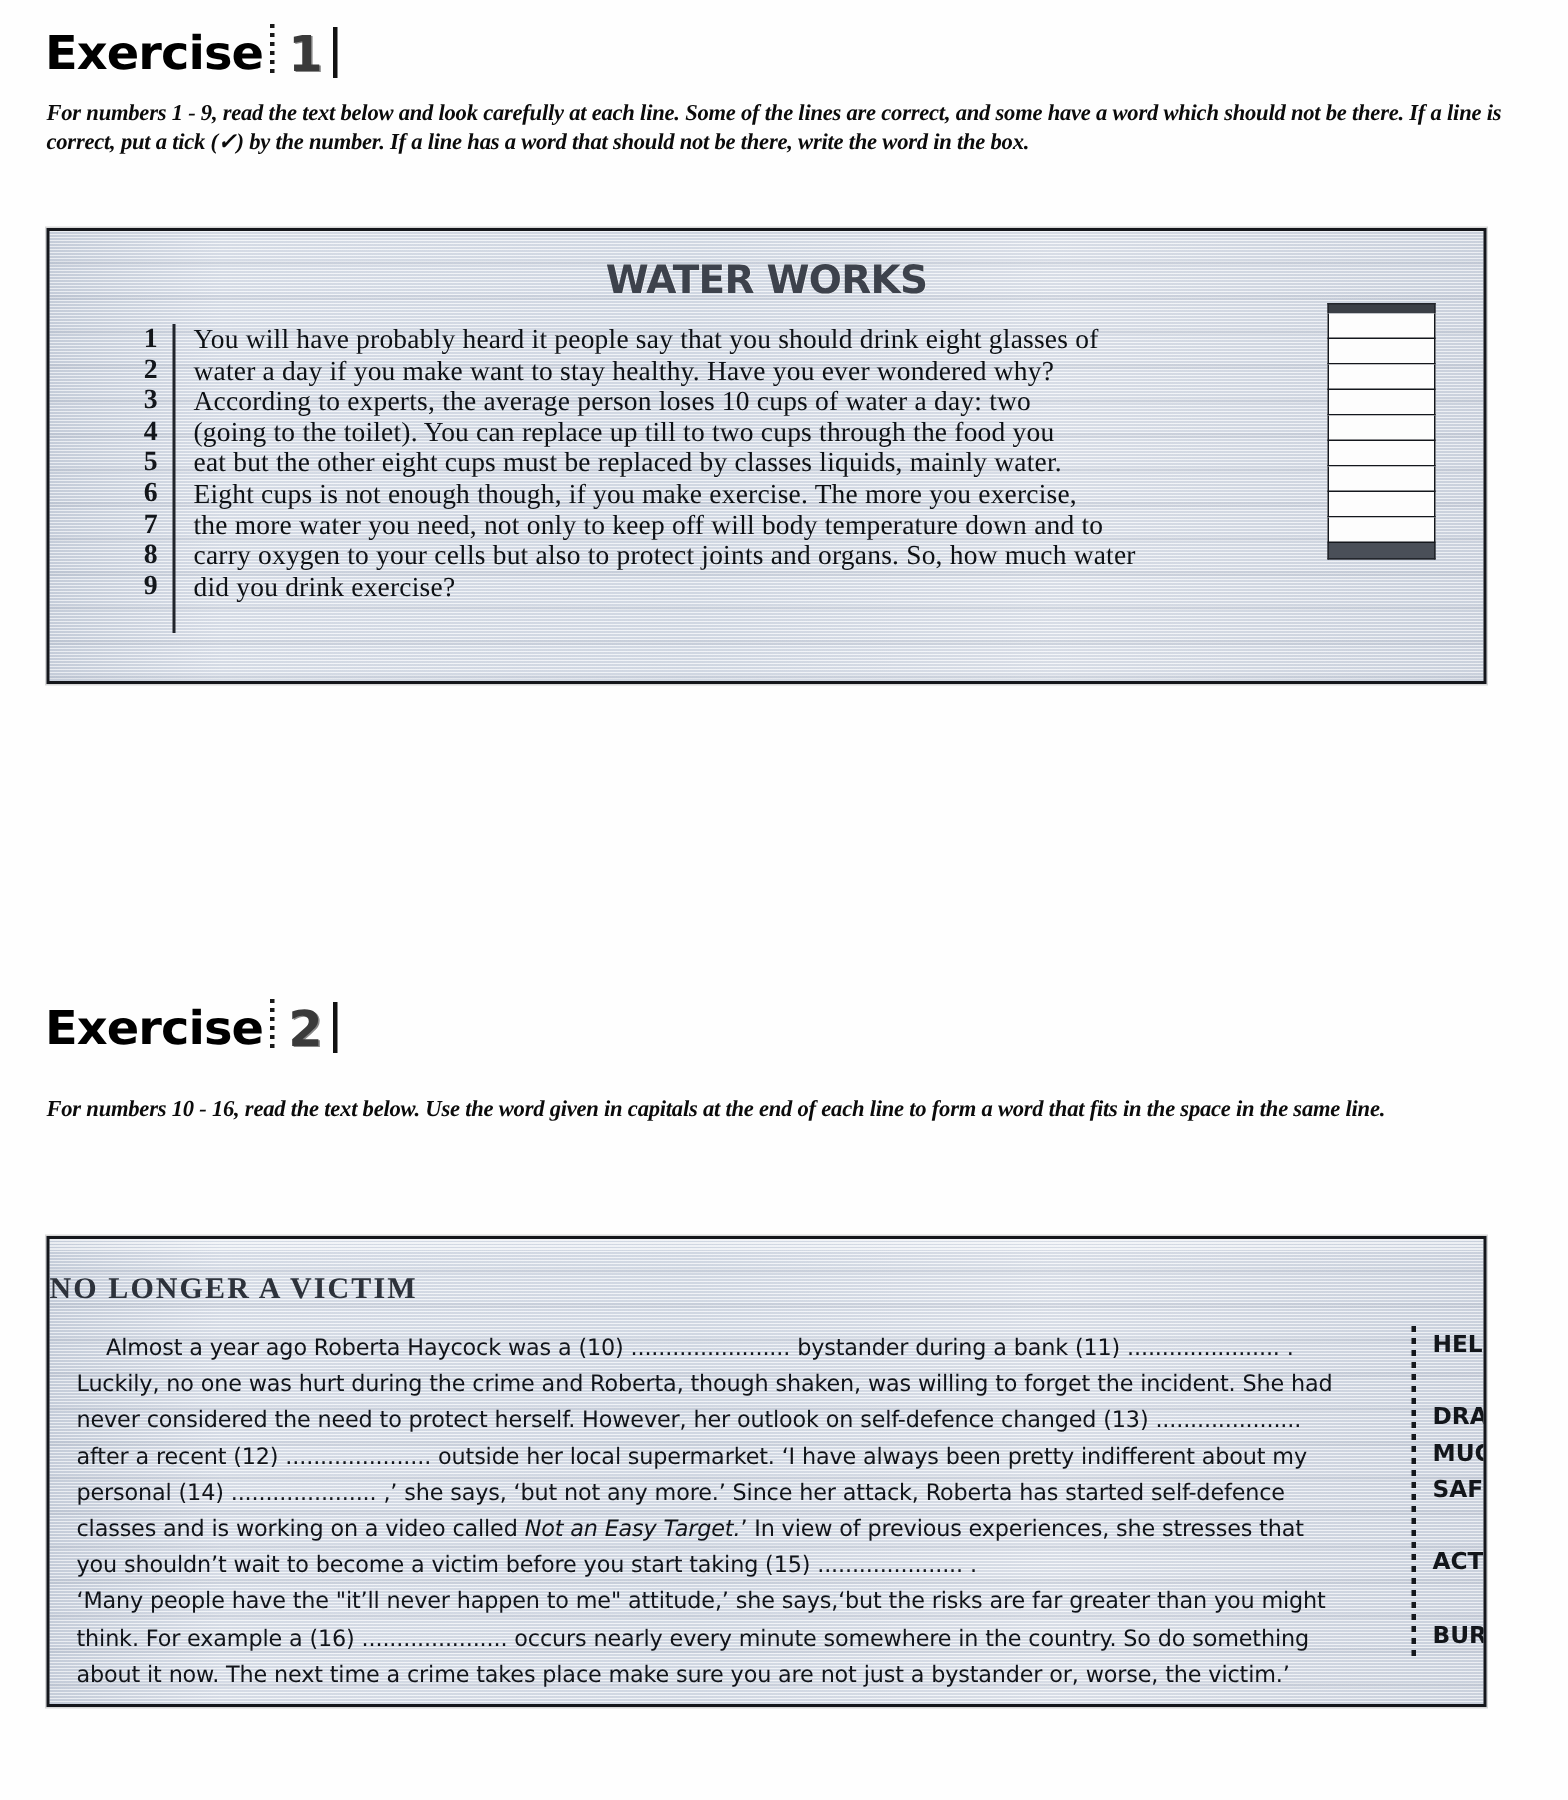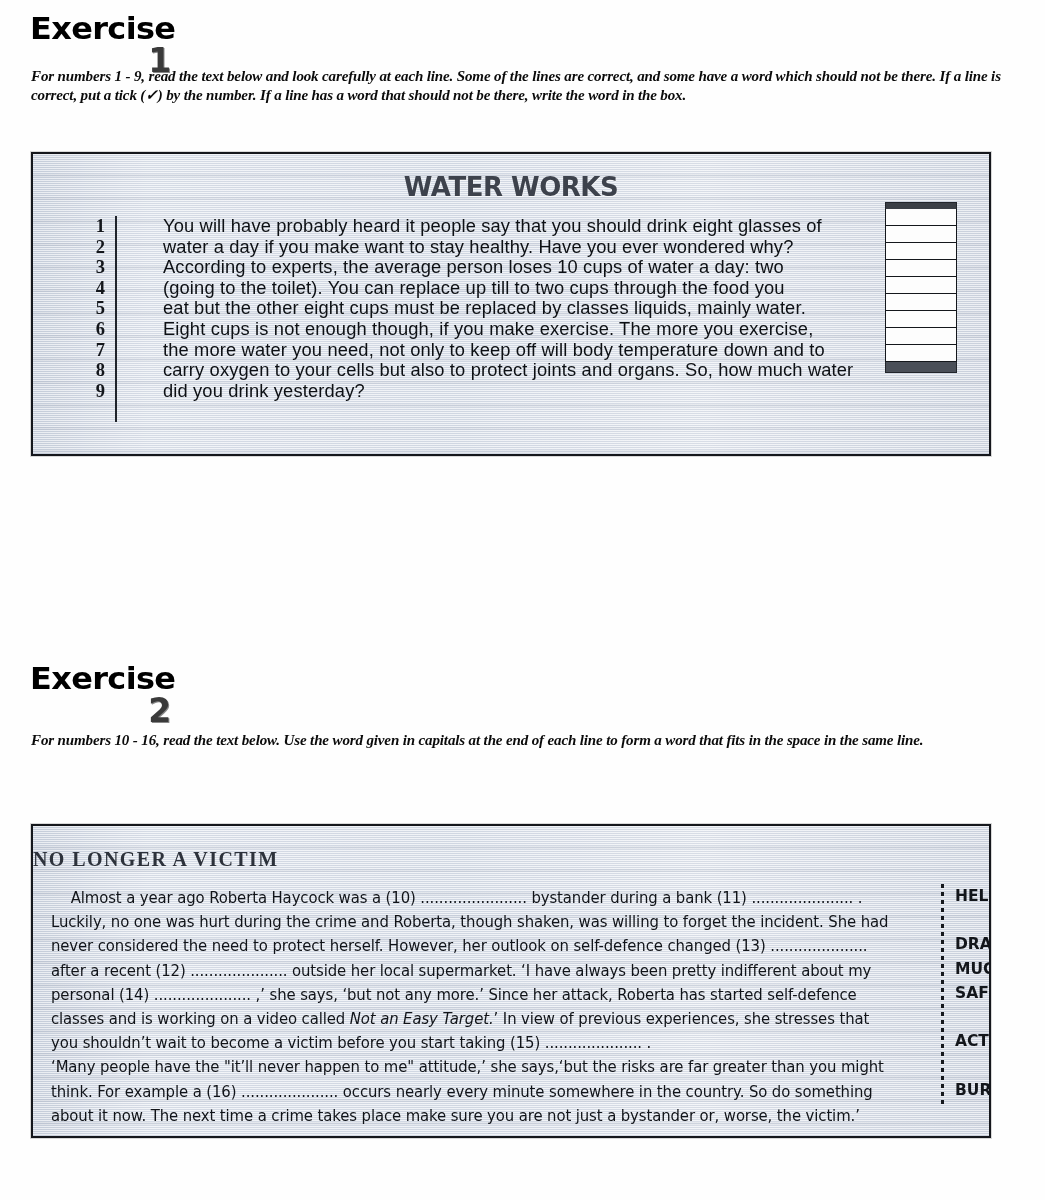--- a/index.html
+++ b/index.html
@@ -16,21 +16,20 @@
     background: #fefefe;
   }
 
   
   .ex-head {
     position: absolute;
     left: 30px;
     display: flex;
     align-items: flex-end;
     height: 40px;
-    flex-direction: column;
   }
   .ex-word {
     font-family: "DejaVu Sans", sans-serif;
     font-weight: 900;
     font-size: 31px;
     letter-spacing: -0.6px;
     color: #000;
     line-height: 32px;
     transform: scaleX(1.03);
     transform-origin: left bottom;
@@ -137,27 +136,26 @@
     color: #13161b;
   }
   .ww-rule {
     width: 2px;
     background: #20242b;
     margin-left: 10px;
     margin-right: 12px;
     height: 206px;
   }
   .ww-lines {
-    font-family: Liberation Sans, sans-serif;
+    font-family: Liberation Serif, serif;
     font-size: 18.3px;
     line-height: 20.6px;
     color: #0d1014;
     white-space: nowrap;
     letter-spacing: 0.15px;
-    margin-left: 34px;
   }
 
   .answer-stack {
     position: absolute;
     right: 32px;
     top: 48px;
     width: 72px;
     z-index: 3;
   }
   .answer-stack .cap {
@@ -268,21 +266,21 @@
     <div class="ww-rule"></div>
     <div class="ww-lines">
       <div>You will have probably heard it people say that you should drink eight glasses of</div>
       <div>water a day if you make want to stay healthy. Have you ever wondered why?</div>
       <div>According to experts, the average person loses 10 cups of water a day: two</div>
       <div>(going to the toilet). You can replace up till to two cups through the food you</div>
       <div>eat but the other eight cups must be replaced by classes liquids, mainly water.</div>
       <div>Eight cups is not enough though, if you make exercise. The more you exercise,</div>
       <div>the more water you need, not only to keep off will body temperature down and to</div>
       <div>carry oxygen to your cells but also to protect joints and organs. So, how much water</div>
-      <div>did you drink yesterday?</div>
+      <div>did you drink exercise?</div>
     </div>
   </div>
 
   <div class="answer-stack">
     <div class="cap"></div>
     <div class="answer-box"></div>
     <div class="answer-box"></div>
     <div class="answer-box"></div>
     <div class="answer-box"></div>
     <div class="answer-box"></div>

